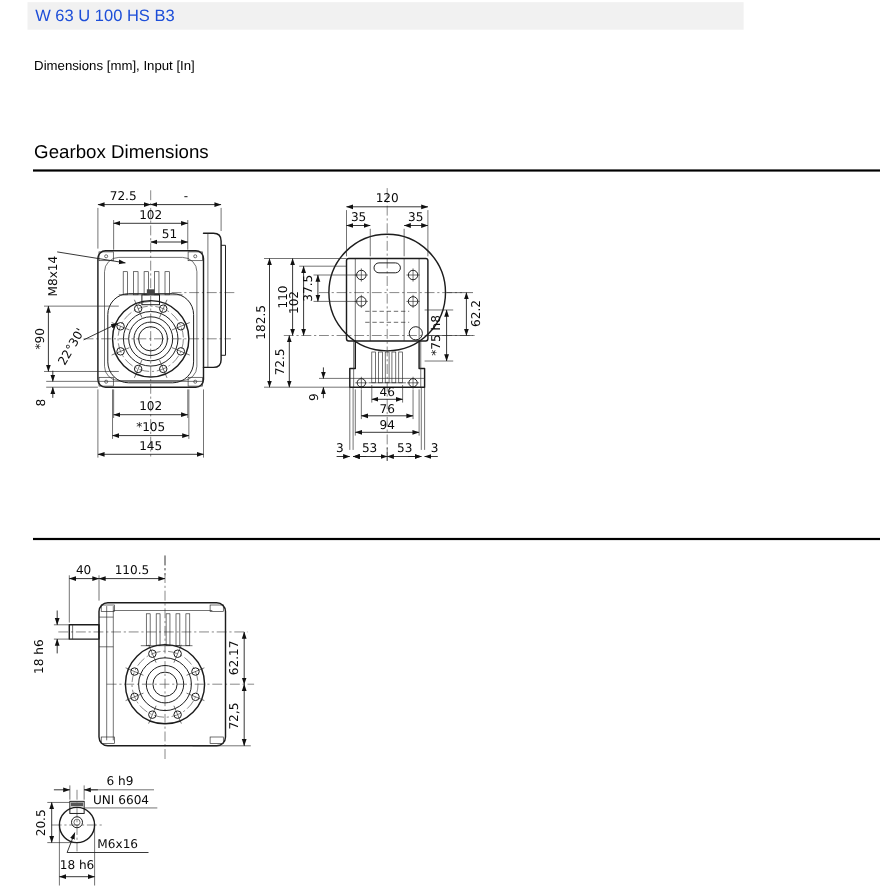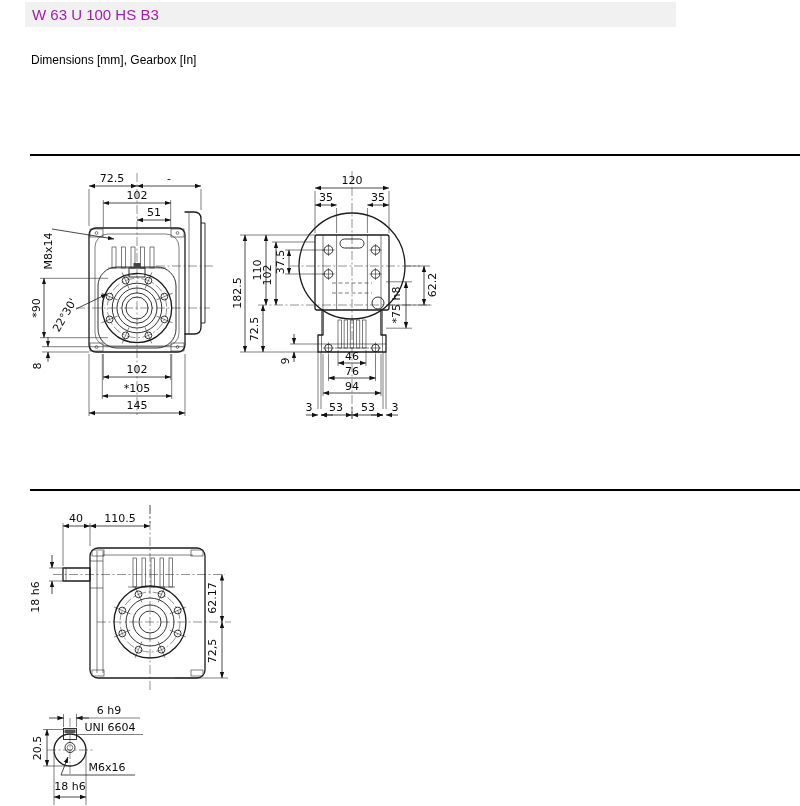--- a/index.html
+++ b/index.html
@@ -1,19 +1,19 @@
 <!DOCTYPE html>
 <html><head>
 <meta charset="utf-8">
 <style>
   html,body{margin:0;padding:0;background:#fff;}
   #page{position:relative;width:800px;height:806px;background:#fff;overflow:hidden;
         font-family:"Liberation Sans", sans-serif;color:#111;}
   .titlebar{position:absolute;left:25px;top:2px;width:651px;height:25px;background:#f1f1f1;
-            font-size:15px;line-height:25px;padding-left:7px;box-sizing:border-box;color:#a21caf;}
+            font-size:15px;line-height:25px;padding-left:7px;box-sizing:border-box;color:#1d4ed8;}
   .subtitle{position:absolute;left:31px;top:53px;font-size:12px;color:#000;}
   .secheading{position:absolute;left:31px;font-size:17px;color:#000;}
   .rule{position:absolute;left:30px;width:770px;height:2px;background:#000;}
   svg{position:absolute;overflow:visible;}
   .outline{stroke:#1c1c1c;stroke-width:1.3;fill:none;stroke-linejoin:round;stroke-linecap:round;}
   .outline2{stroke:#1c1c1c;stroke-width:0.9;fill:none;}
   .thin{stroke:#2a2a2a;stroke-width:0.6;fill:none;}
   .dim{stroke:#1c1c1c;stroke-width:0.8;fill:none;}
   .cl{stroke:#3a3a3a;stroke-width:0.55;stroke-dasharray:9 2.5 2 2.5;fill:none;}
   .hid{stroke:#333;stroke-width:0.65;stroke-dasharray:4 2.5;fill:none;}
@@ -26,22 +26,23 @@
 
   <svg width="0" height="0" aria-hidden="true">
     <defs>
       <marker id="ae" viewBox="0 0 10 10" refX="9.5" refY="5" markerWidth="8" markerHeight="8" orient="auto-start-reverse">
         <path d="M0,1.6 L10,5 L0,8.4 Z" fill="#111"></path>
       </marker>
     </defs>
   </svg>
 
   <div class="titlebar">W 63 U 100 HS B3</div>
-  <div class="subtitle">Dimensions [mm], Gearbox [In]</div>
-
+  <div class="subtitle">Dimensions [mm], Input [In]</div>
+
+  <div class="secheading" style="top:129px">Gearbox Dimensions</div>
   <div class="rule" style="top:154px"></div>
 
   <svg style="left:28px;top:163px" width="190" height="257" viewBox="0 0 190 257">
     <g>
 
       <line class="cl" x1="109" y1="10" x2="109" y2="252"></line>
       <line class="cl" x1="48" y1="145" x2="182" y2="145"></line>
       <line class="cl" x1="128" y1="103" x2="186" y2="103"></line>
 
       <rect class="outline" x="61" y="65" width="96" height="124" rx="7"></rect>

